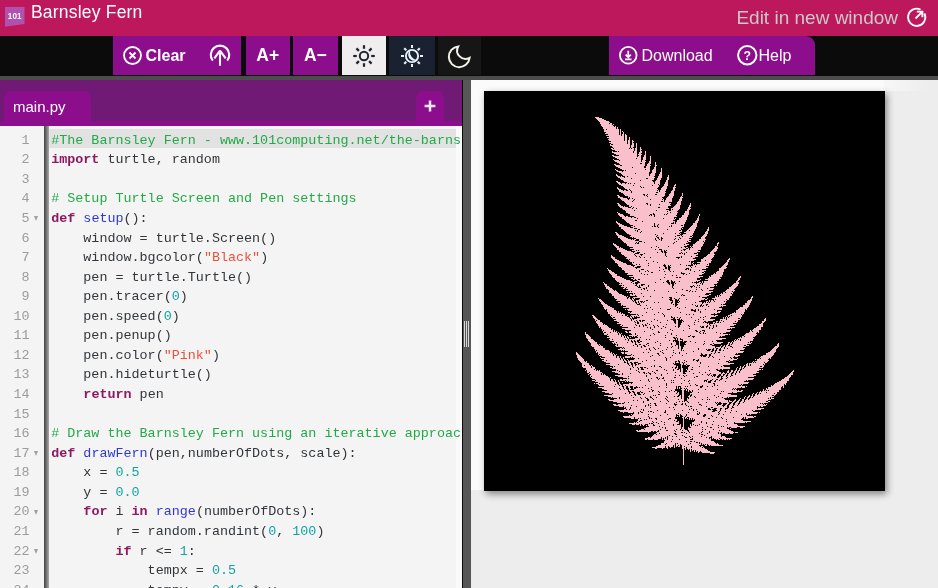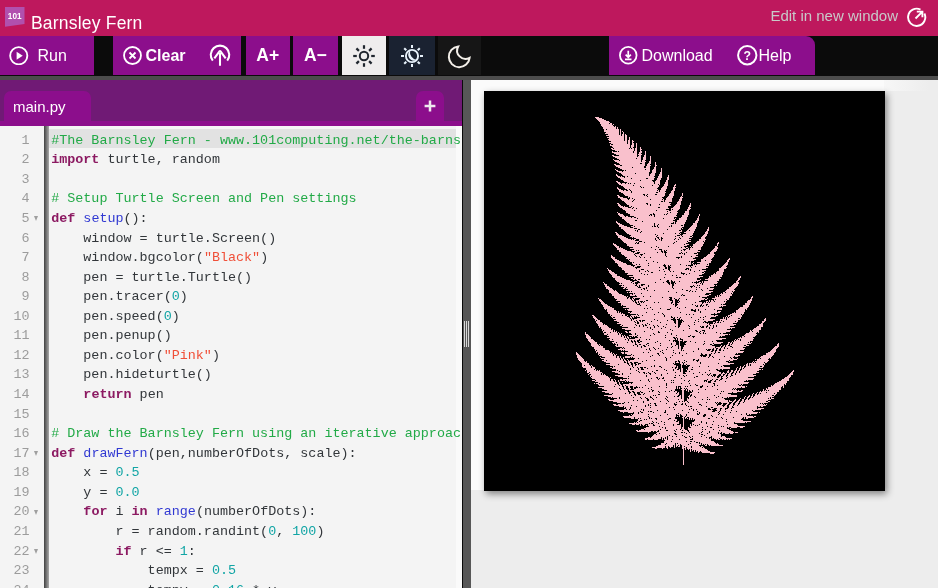--- a/index.html
+++ b/index.html
@@ -1,19 +1,19 @@
 <!DOCTYPE html>
 <html><head><meta charset="utf-8">
 <style>
 html,body{margin:0;padding:0;}
 body{width:938px;height:588px;overflow:hidden;background:#0b0b0b;font-family:"Liberation Sans",sans-serif;position:relative;}
 .hdr{position:absolute;left:0;top:0;width:938px;height:36px;background:#be185d;}
 .logo{position:absolute;left:5px;top:7px;}
-.title{position:absolute;left:31px;top:13px;color:#fff;font-size:17.5px;letter-spacing:.2px;}
-.editnew{position:absolute;right:40px;top:7px;color:#c9c9c9;font-size:15px;}
+.title{position:absolute;left:31px;top:2px;color:#fff;font-size:17.5px;letter-spacing:.2px;}
+.editnew{position:absolute;right:40px;top:7px;color:#c9c9c9;font-size:19px;}
 .editic{position:absolute;right:11px;top:7px;}
 .tbar{position:absolute;left:0;top:36px;width:938px;height:40px;}
 .btn{position:absolute;top:0;height:39px;background:#8c0e8c;color:#fff;font-size:16px;display:flex;align-items:center;box-sizing:border-box;}
 .btn svg{display:block;}
 .dkbtn{background:#161616;}
 .graybar{position:absolute;left:0;top:76px;width:938px;height:3.5px;background:#4c4c4c;}
 .editor{position:absolute;left:0;top:79.5px;width:462px;height:508.5px;background:#701a75;}
 .tab{position:absolute;left:4px;top:11.5px;width:87px;height:41px;background:#8c0e8c;border-radius:7px 7px 0 0;color:#fff;font-size:15px;}
 .tab span{position:absolute;left:9px;top:7px;}
 .plus{position:absolute;left:416.3px;top:11.5px;width:28px;height:41px;background:#8c0e8c;border-radius:7px 7px 0 0;}
@@ -44,27 +44,20 @@
       <text x="9.7" y="12.3" text-anchor="middle" font-size="8.2" font-weight="bold" fill="#fff" font-family="Liberation Sans">101</text>
     </svg>
  <div class="title">Barnsley Fern</div>
  <div class="editnew">Edit in new window</div>
  <svg class="editic" width="21" height="21" viewBox="0 0 21 21">
       <path d="M14.5 2.6 A8.6 8.6 0 1 0 18.4 6.5" fill="none" stroke="#fff" stroke-width="1.9"></path>
       <path d="M9.5 11.5 L16.2 4.8 M16.4 10.2 V4.6 H10.8" fill="none" stroke="#fff" stroke-width="1.9"></path>
     </svg>
 </div>
 <div class="tbar">
- <div class="btn" style="left:0;width:94.4px;padding-left:9px;">
-  <svg width="19.5" height="19.5" viewBox="0 0 25 25" style="margin-right:9px">
-        <circle cx="12.5" cy="12.5" r="11" fill="none" stroke="#fff" stroke-width="2.4"></circle>
-        <path d="M9.8 7.4 L17.6 12.5 L9.8 17.6 Z" fill="#fff"></path>
-      </svg>
-      <span>Run</span>
- </div>
  <div class="btn" style="left:113px;width:91.5px;padding-left:9.5px;font-weight:bold;">
   <svg width="19" height="19" viewBox="0 0 24 24" style="margin-right:4px">
         <circle cx="12" cy="12" r="10.7" fill="none" stroke="#fff" stroke-width="2.3"></circle>
         <path d="M8.2 8.2 L15.8 15.8 M15.8 8.2 L8.2 15.8" stroke="#fff" stroke-width="2.3"></path>
       </svg>
       <span>Clear</span>
  </div>
  <div class="btn" style="left:198px;width:43.4px;justify-content:center;">
   <svg width="24" height="26" viewBox="0 0 28 30">
         <path d="M5.6 20.5 A10.8 10.8 0 1 1 22.4 20.5" fill="none" stroke="#fff" stroke-width="2.4"></path>

